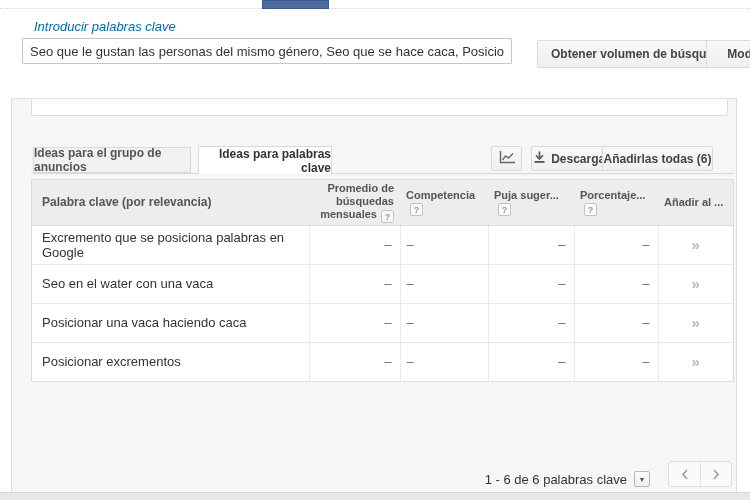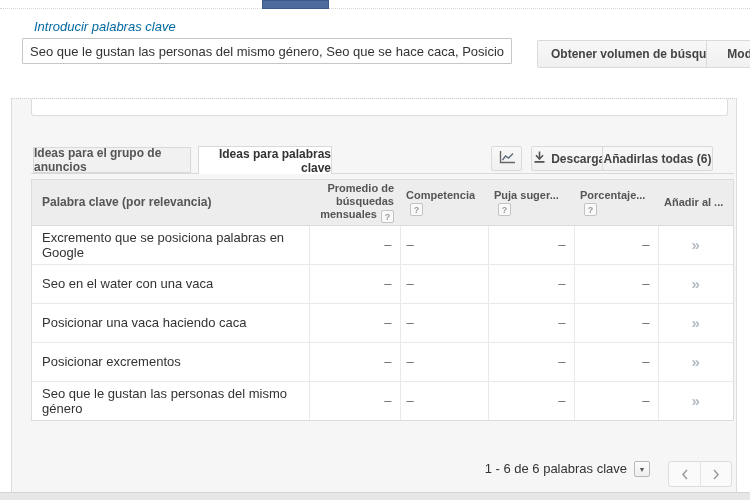--- a/index.html
+++ b/index.html
@@ -91,21 +91,21 @@
 
   .qicon {
     display:inline-block; width:13px; height:13px; line-height:12px; text-align:center;
     border:1px solid #c3c3c3; border-radius:2px; background:#f9f9f9;
     color:#999; font-size:9px; font-weight:bold; margin-left:4px; vertical-align:-2px; cursor:pointer;
   }
 
   
   .pagination {
     position:absolute; right:4px; top:362px; height:26px;
-    display:flex; align-items:flex-start;
+    display:flex; align-items:flex-end;
   }
   .pag-summary { font-size:13px; color:#333; }
   .pag-dd {
     display:inline-flex; align-items:center; justify-content:center;
     width:16px; height:16px; margin-left:7px;
     border:1px solid #b9b9b9; border-radius:2px;
     background:linear-gradient(#fdfdfd,#eee); cursor:pointer;
   }
   .pag-dd span { font-size:7px; color:#555; line-height:1; }
   .pag-nav {
@@ -241,30 +241,20 @@
             <td class="num">–</td>
             <td class="comp">–</td>
             <td class="num">–</td>
             <td class="num">–</td>
             <td class="add">
               <span class="addchev">»</span>
             </td>
           </tr>
 
 
-          <tr>
-            <td class="kw">Seo que le gustan las personas del mismo género</td>
-            <td class="num">–</td>
-            <td class="comp">–</td>
-            <td class="num">–</td>
-            <td class="num">–</td>
-            <td class="add">
-              <span class="addchev">»</span>
-            </td>
-          </tr>
         </tbody>
     </table>
   </div>
 
   <div class="pagination">
     <span class="pag-summary">1 - 6 de 6 palabras clave</span>
     <span class="pag-dd">
       <span>▼</span>
     </span>
     <span class="pag-nav">

